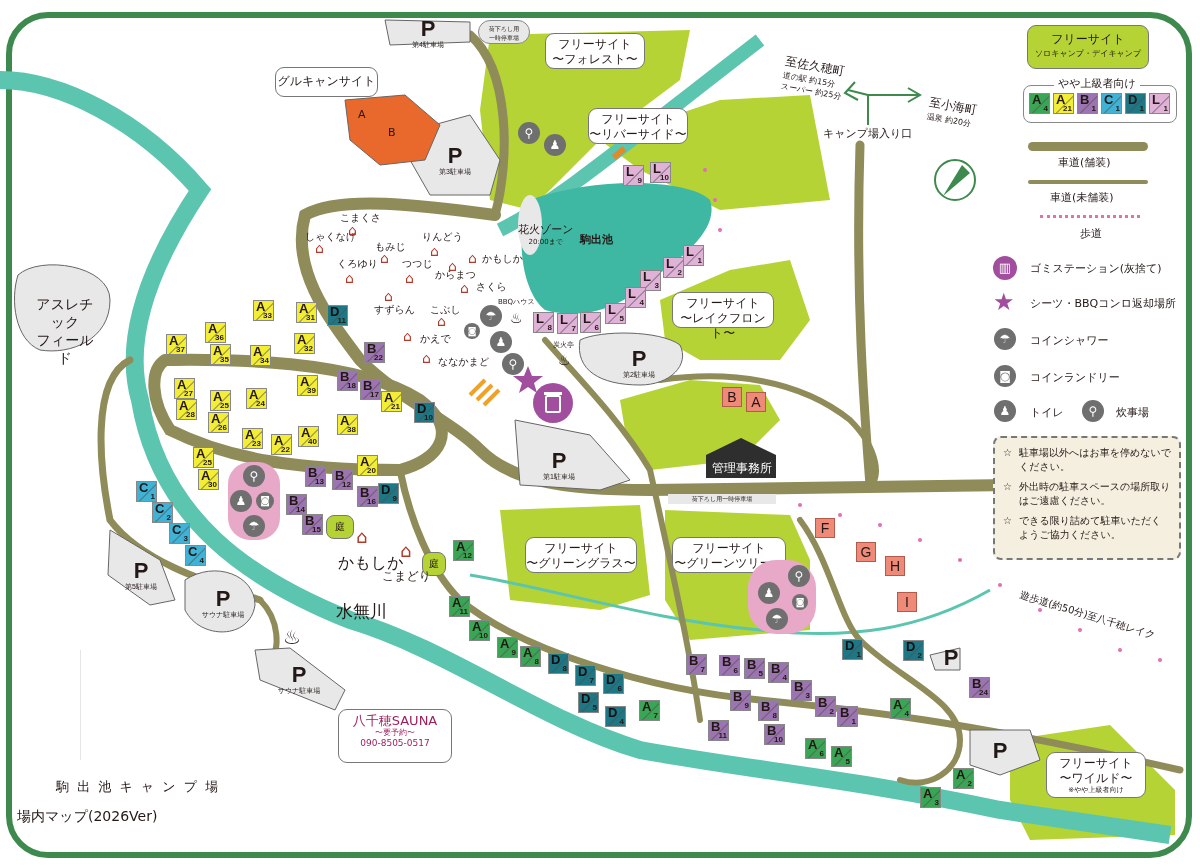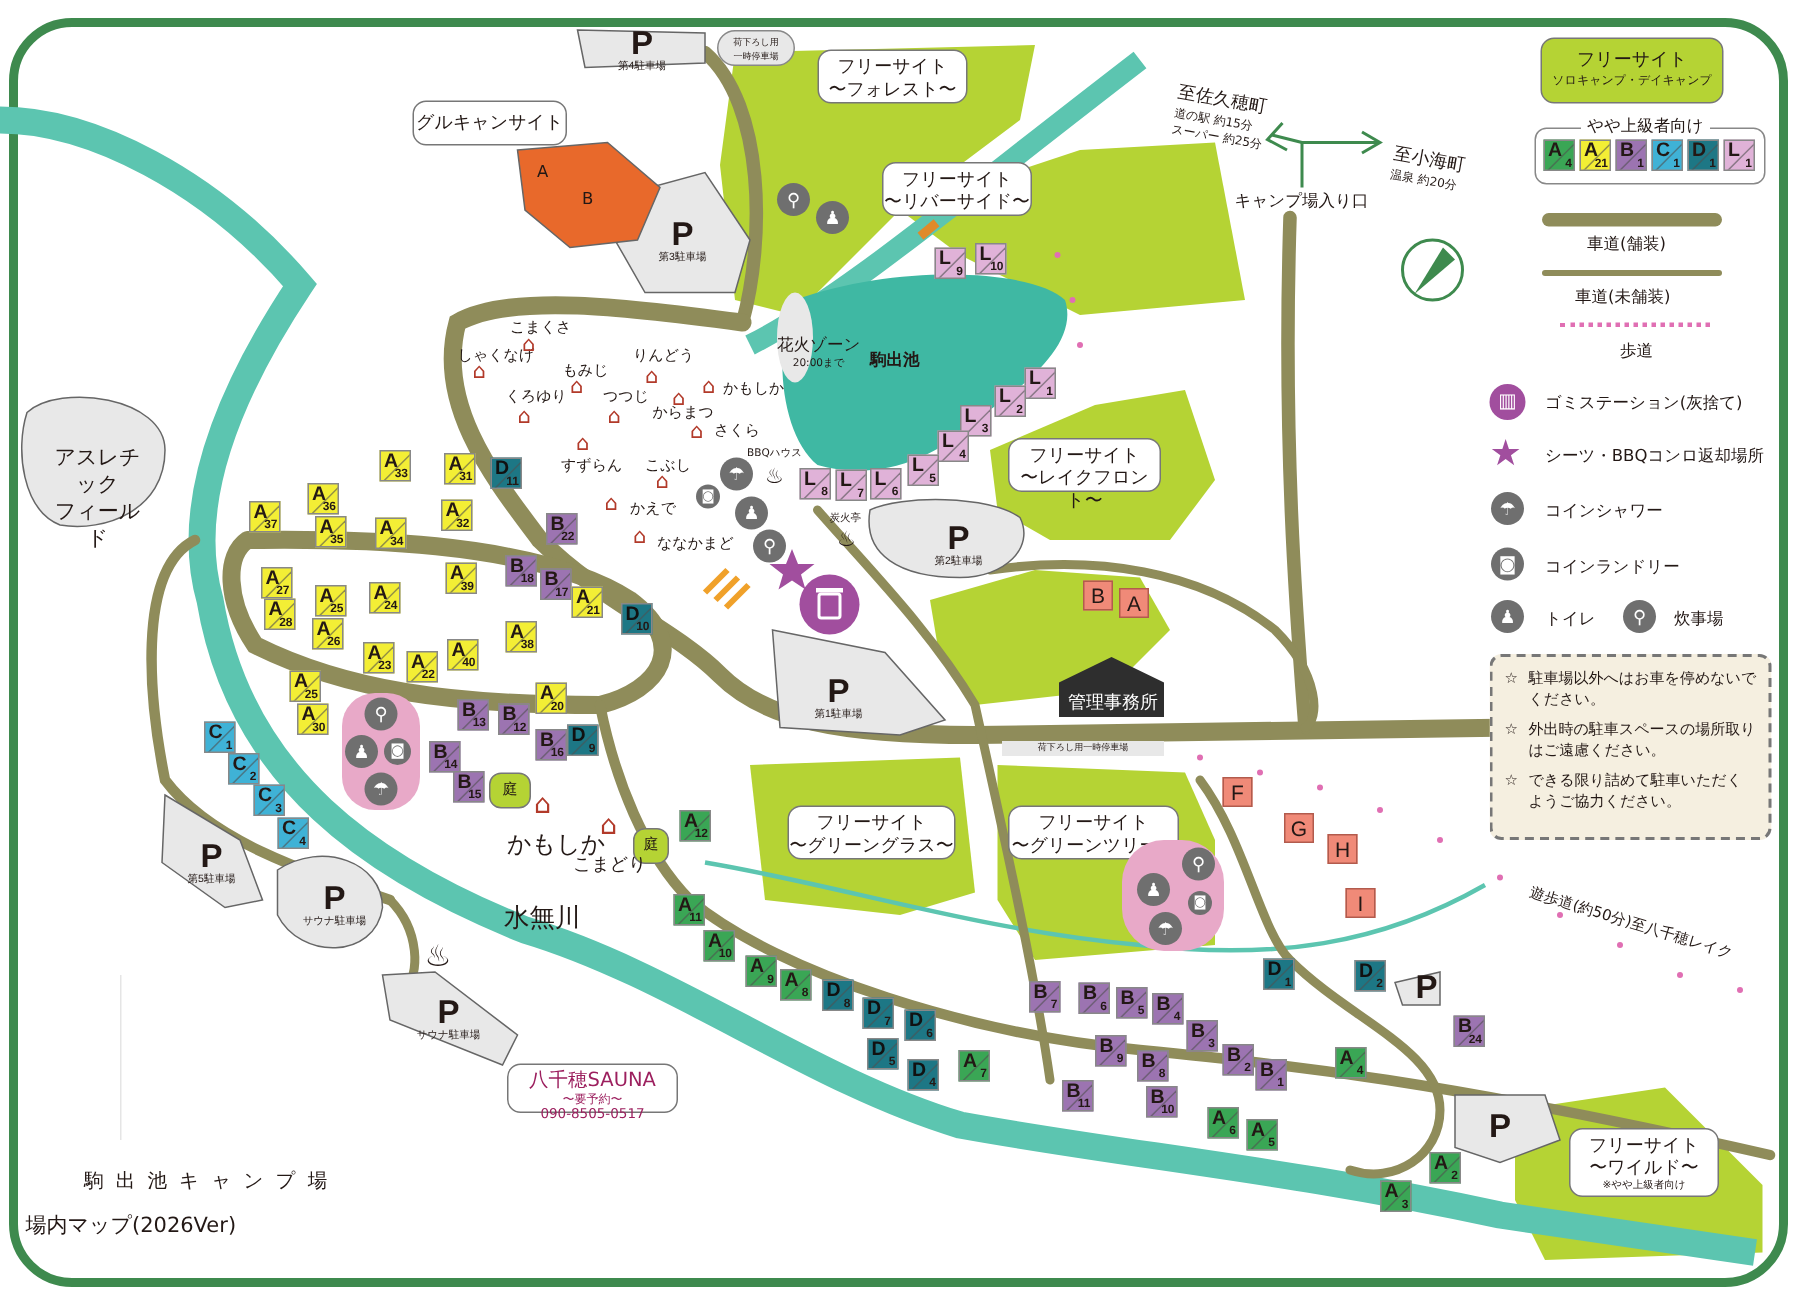--- a/index.html
+++ b/index.html
@@ -229,21 +229,21 @@
 <div class="abs" style="left:510px;top:310px;font-size:14px;">♨</div>
 <div class="abs" style="left:553px;top:340px;font-size:7px;">炭火亭</div>
 <div class="abs" style="left:558px;top:352px;font-size:14px;">♨</div>
 <div class="abs" style="left:326px;top:515px;width:26px;height:22px;background:#b5d334;border:1px solid #777;border-radius:8px;font-size:10px;text-align:center;line-height:22px;">庭</div>
 <div class="abs" style="left:422px;top:552px;width:22px;height:22px;background:#b5d334;border:1px solid #777;border-radius:8px;font-size:10px;text-align:center;line-height:22px;">庭</div>
 <div class="abs" style="left:478px;top:20px;width:52px;height:24px;background:#e8e8e8;border:1px solid #888;border-radius:12px;font-size:6px;text-align:center;white-space:pre-line;line-height:9px;padding-top:3px;box-sizing:border-box;">荷下ろし用
 一時停車場</div>
 <div class="abs" style="left:668px;top:494px;width:108px;height:10px;background:#e8e8e8;font-size:6px;text-align:center;line-height:10px;">荷下ろし用一時停車場</div>
 
 <div class="abs" style="left:283px;top:625px;font-size:20px;">♨</div>
-<div class="lbl-box" style="left:338px;top:709px;width:114px;height:33px;">
+<div class="lbl-box" style="left:338px;top:709px;width:114px;height:54px;">
   <div style="color:#9c1f5e;font-size:13px;">八千穂SAUNA</div>
   <div style="color:#9c1f5e;font-size:8px;line-height:10px;">〜要予約〜</div>
   <div style="color:#9c1f5e;font-size:9px;line-height:11px;">090-8505-0517</div>
 </div>
 
 <div class="pk" style="left:405px;top:18px;width:46px;">
     <div class="p">P</div>
     <div class="s">第4駐車場</div>
   </div>
 <div class="pk" style="left:432px;top:145px;width:46px;">

